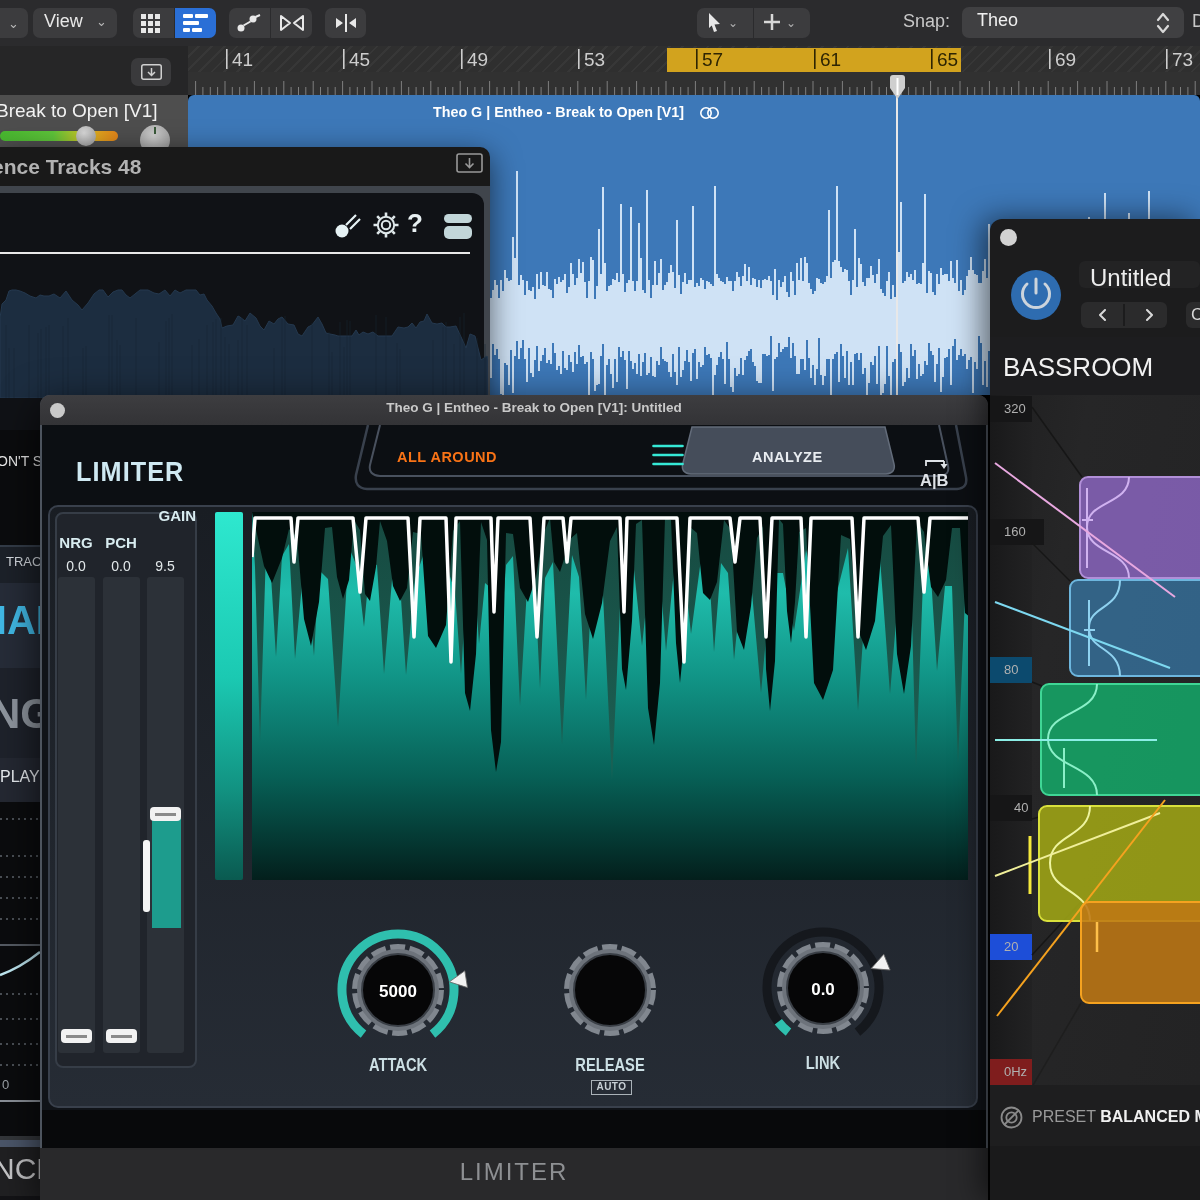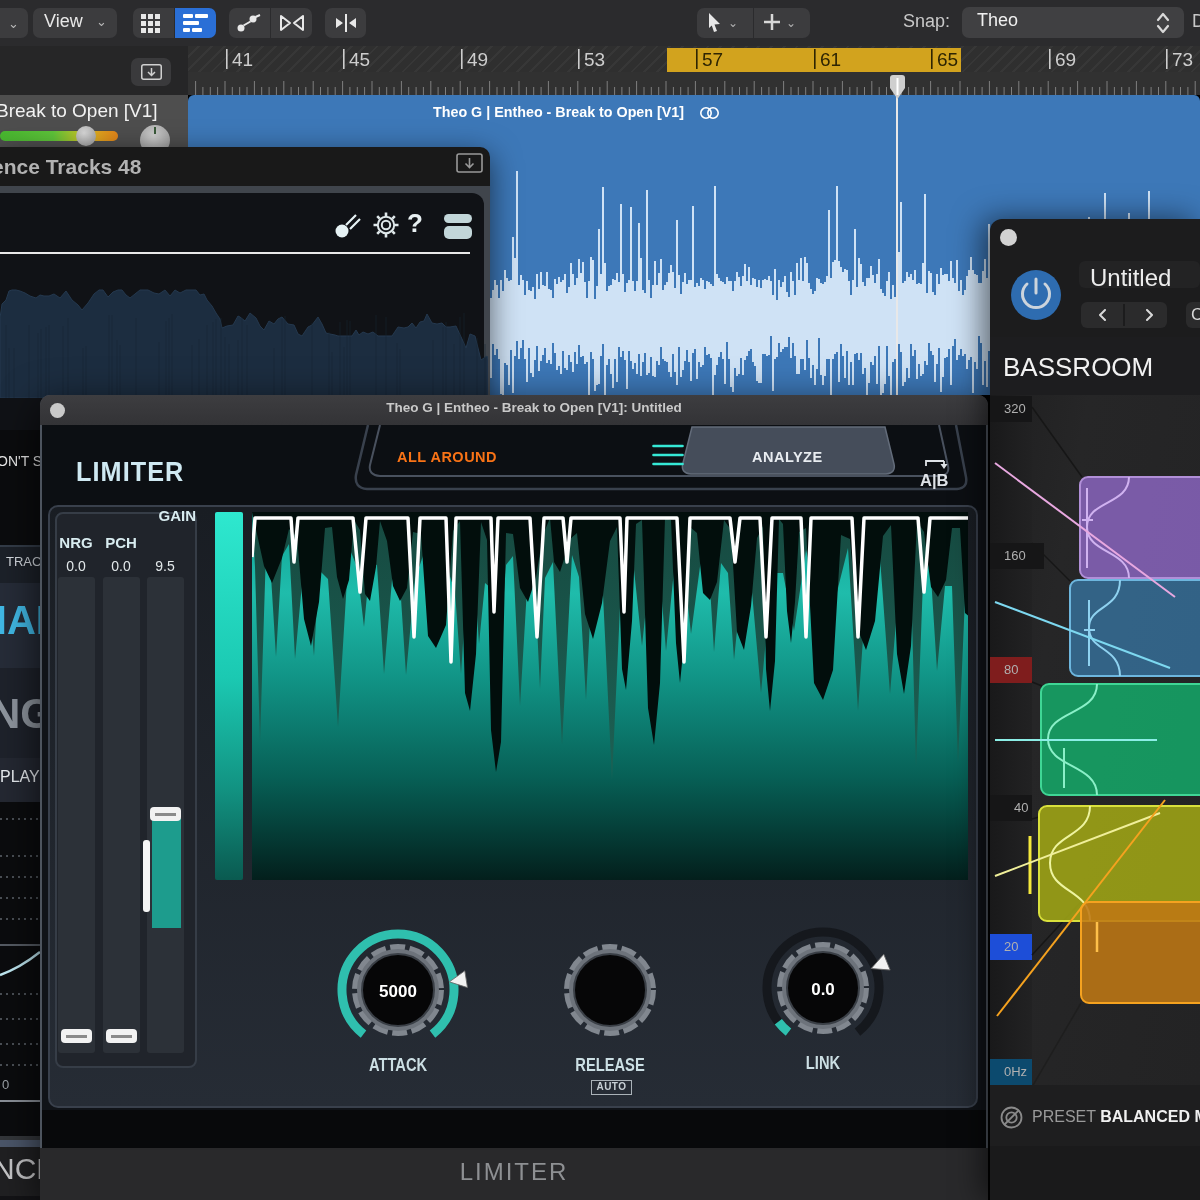--- a/index.html
+++ b/index.html
@@ -324,25 +324,25 @@
 <svg class="abs" style="left:1096px;top:309px;" width="60" height="12">
     <path d="M9 1 L4 6 L9 11 M51 1 L56 6 L51 11" stroke="#d8d8d8" stroke-width="2" fill="none" stroke-linecap="round" stroke-linejoin="round"></path>
   </svg>
 <div class="abs" style="left:1186px;top:302px;width:14px;height:26px;background:#2b2b2c;border-radius:6px 0 0 6px;"></div>
 <div class="abs" style="left:1191px;top:305px;color:#d8d8d8;font-size:17px;">C</div>
 <div class="abs" style="left:990px;top:337px;width:210px;height:58px;background:#1d1d1f;"></div>
 <div class="abs" style="left:1003px;top:352px;color:#f2f2f2;font-size:26px;letter-spacing:0px;">BASSROOM</div>
 <div class="abs" style="left:990px;top:395px;width:210px;height:690px;background:linear-gradient(100deg,#1f1f20 0%,#262627 30%,#232324 100%);"></div>
 <div class="abs" style="left:990px;top:395px;width:42px;height:690px;background:linear-gradient(90deg,#19191a,#222223);"></div>
 <div class="abs" style="left:990px;top:396px;width:42px;height:26px;background:#161617;color:#b0b0b0;font-size:13px;padding:5px 0 0 14px;">320</div>
-<div class="abs" style="left:990px;top:519px;width:54px;height:26px;background:#161617;color:#b0b0b0;font-size:13px;padding:5px 0 0 14px;margin-top:24px;">160</div>
-<div class="abs" style="left:990px;top:657px;width:42px;height:26px;background:#7f1d1d;color:#b0b0b0;font-size:13px;padding:5px 0 0 14px;">80</div>
+<div class="abs" style="left:990px;top:519px;width:54px;height:26px;background:#161617;color:#b0b0b0;font-size:13px;padding:5px 0 0 14px;">160</div>
+<div class="abs" style="left:990px;top:657px;width:42px;height:26px;background:#0c4a6e;color:#b0b0b0;font-size:13px;padding:5px 0 0 14px;">80</div>
 <div class="abs" style="left:990px;top:795px;width:42px;height:26px;background:#161617;color:#b0b0b0;font-size:13px;padding:5px 0 0 24px;">40</div>
 <div class="abs" style="left:990px;top:934px;width:42px;height:26px;background:#1d4ed8;color:#b0b0b0;font-size:13px;padding:5px 0 0 14px;">20</div>
-<div class="abs" style="left:990px;top:1059px;width:42px;height:26px;background:#0c4a6e;color:#b0b0b0;font-size:13px;padding:5px 0 0 14px;">0Hz</div>
+<div class="abs" style="left:990px;top:1059px;width:42px;height:26px;background:#7f1d1d;color:#b0b0b0;font-size:13px;padding:5px 0 0 14px;">0Hz</div>
 <svg class="abs" style="left:990px;top:395px;" width="210" height="690">
   <defs></defs>
 
   <g stroke="#161616" stroke-width="1.5" fill="none">
       <path d="M42 692 L91 608" stroke="#1e1e1e"></path>
     <path d="M42 12 L92 82"></path>
       <path d="M42 148 L80 186"></path>
       <path d="M42 287 L52 291"></path>
     <path d="M42 424 L49 422"></path>
       <path d="M42 560 L90 508"></path>

